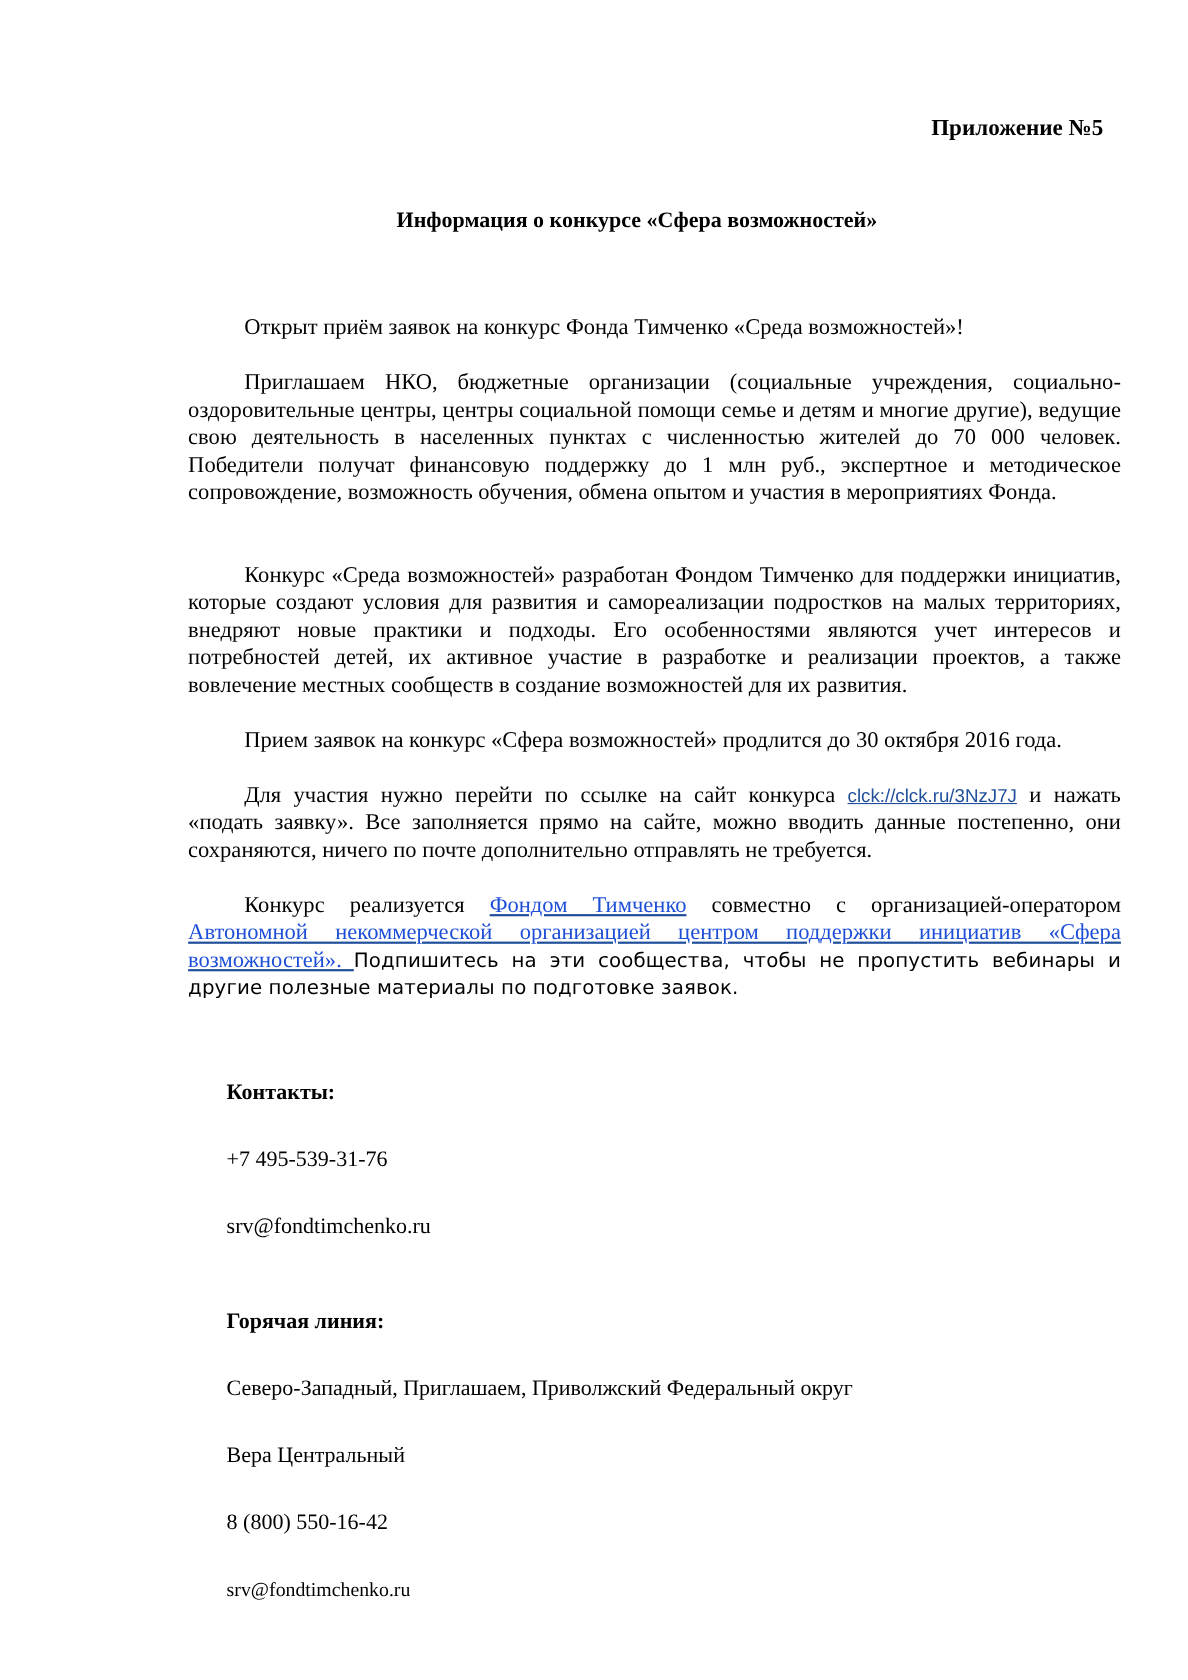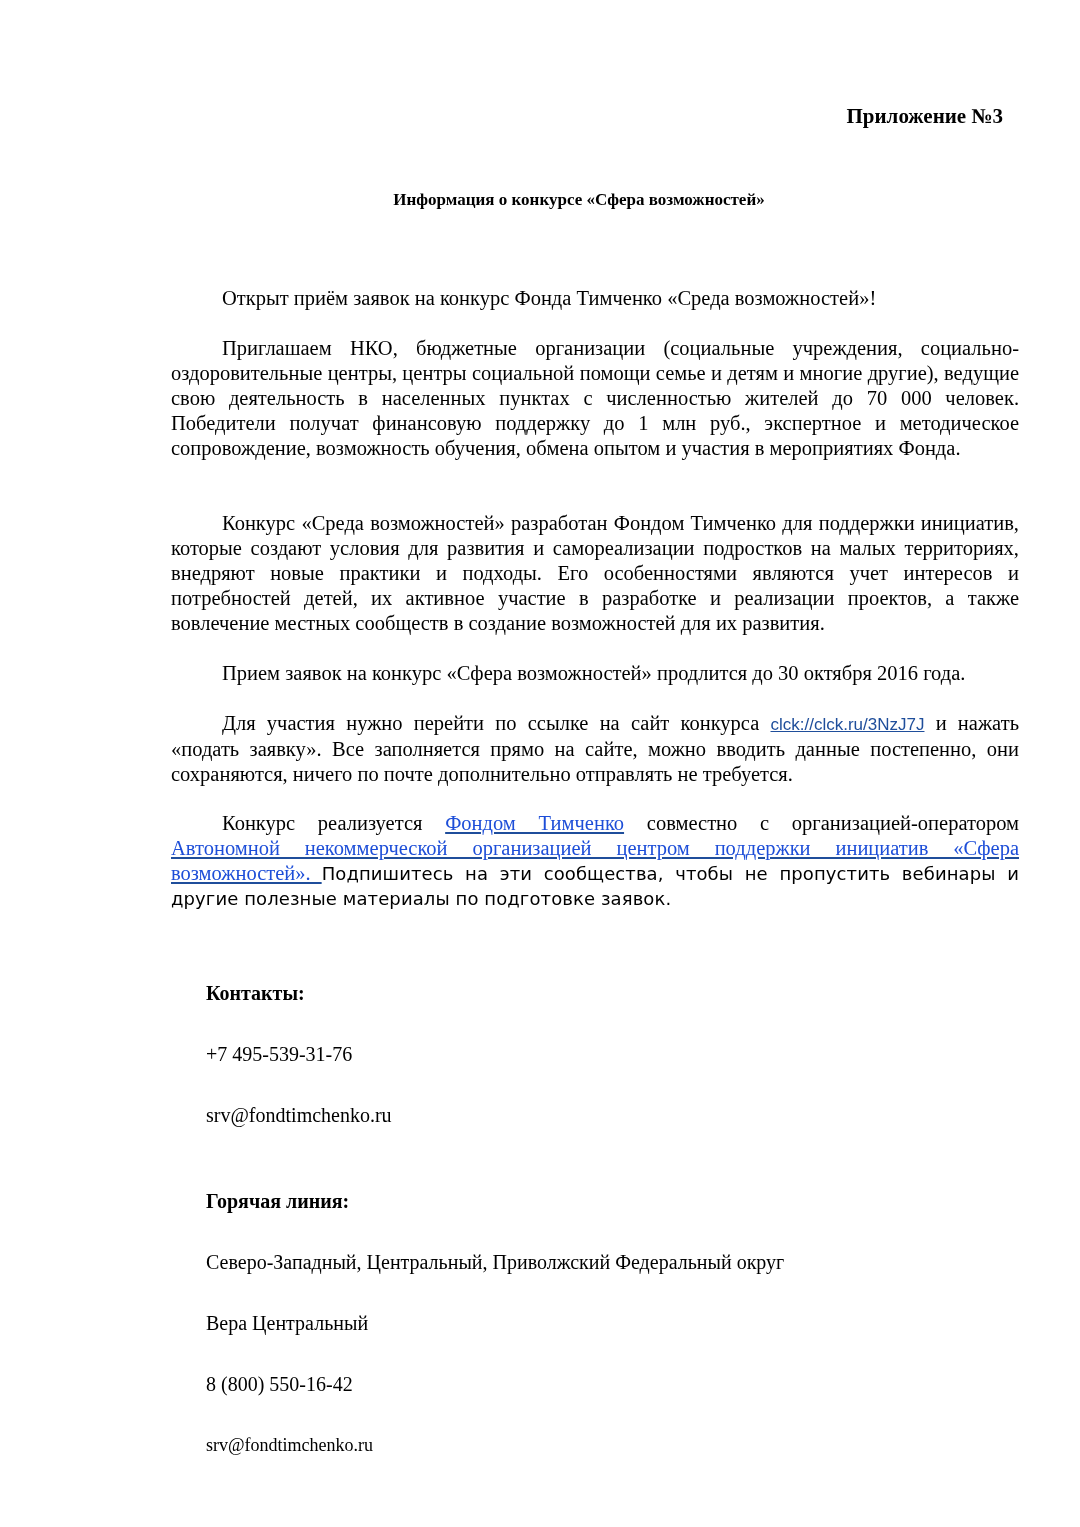--- a/index.html
+++ b/index.html
@@ -28,21 +28,21 @@
       font-size: 21px;
       font-weight: bold;
       line-height: 28px;
     }
     .title {
       position: absolute;
       top: 186px;
       left: 0;
       width: 848px;
       text-align: center;
-      font-size: 17px;
+      font-size: 20px;
       font-weight: bold;
       line-height: 28px;
     }
     .para {
       position: absolute;
       left: 0;
       width: 848px;
       font-size: 20.5px;
       line-height: 25px;
       text-align: justify;
@@ -82,21 +82,21 @@
     .contacts .heading { font-weight: bold; }
     .contacts .line { display: block; white-space: nowrap; margin-top: 36px; }
     .contacts .small { font-size: 18px; }
     .gap { height: 25px; }
   </style>
 </head>
 <body>
 
 <div class="page">
 
-  <div class="appendix">Приложение №3</div>
+  <div class="appendix">Приложение №5</div>
 
   <div class="title">Информация о конкурсе «Сфера возможностей»</div>
 
   <p class="para p1"><span>Открыт приём заявок на конкурс Фонда Тимченко «Среда возможностей»!</span></p>
 
   <p class="para p2"><span>Приглашаем НКО, бюджетные организации (социальные учреждения, социально-оздоровительные центры, центры социальной помощи семье и детям и многие другие), ведущие свою деятельность в населенных пунктах с численностью жителей </span><b>до 70 000 человек</b><span>. Победители получат финансовую поддержку до 1 млн руб., экспертное и методическое сопровождение, возможность обучения, обмена опытом и участия в мероприятиях Фонда.</span></p>
 
   <p class="para p3"><span>Конкурс «Среда возможностей» разработан Фондом Тимченко для поддержки инициатив, которые создают условия для развития и самореализации подростков на малых территориях, внедряют новые практики и подходы. Его особенностями являются учет интересов и потребностей детей, их активное участие в разработке и реализации проектов, а также вовлечение местных сообществ в создание возможностей для их развития.</span></p>
 
   <p class="para p4"><span>Прием заявок на конкурс «Сфера возможностей» продлится </span><b>до 30 октября 2016 года.</b></p>
@@ -104,19 +104,19 @@
   <p class="para p5"><span>Для участия нужно </span><b>перейти по ссылке на сайт</b><span> конкурса </span><a class="link-sans" href="#">clck://clck.ru/3NzJ7J</a><span>  и нажать </span><b>«подать заявку».</b><span> Все заполняется прямо на сайте, можно вводить данные постепенно, они сохраняются, ничего по почте дополнительно отправлять не требуется.</span></p>
 
   <p class="para p6"><span>Конкурс реализуется </span><a class="link" href="#">Фондом Тимченко</a><span> совместно с организацией-оператором </span><a class="link" href="#">Автономной некоммерческой организацией центром поддержки инициатив «Сфера возможностей». </a><span class="sans">Подпишитесь на эти сообщества, чтобы не пропустить вебинары и другие полезные материалы по подготовке заявок.</span></p>
 
   <div class="contacts">
     <span class="line heading">Контакты:</span>
     <span class="line">+7 495-539-31-76</span>
     <span class="line">srv@fondtimchenko.ru</span>
     <div class="gap"></div>
     <span class="line heading">Горячая линия:</span>
-    <span class="line">Северо-Западный, Центральный, Приволжский Федеральный округ</span>
+    <span class="line">Северо-Западный, Приглашаем, Приволжский Федеральный округ</span>
     <span class="line">Вера Центральный</span>
     <span class="line">8 (800) 550-16-42</span>
     <span class="line small">srv@fondtimchenko.ru</span>
   </div>
 
 </div>
 
 </body></html>

